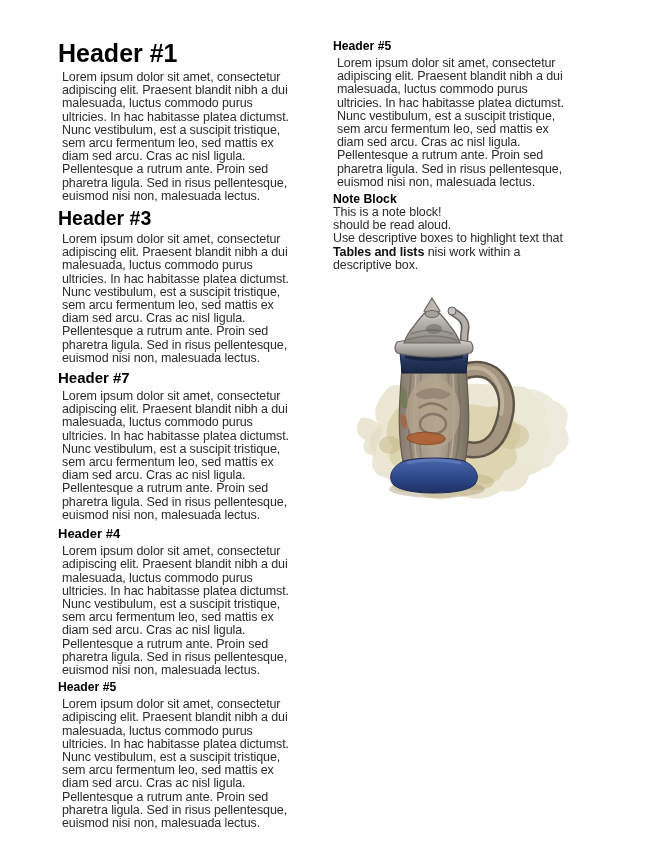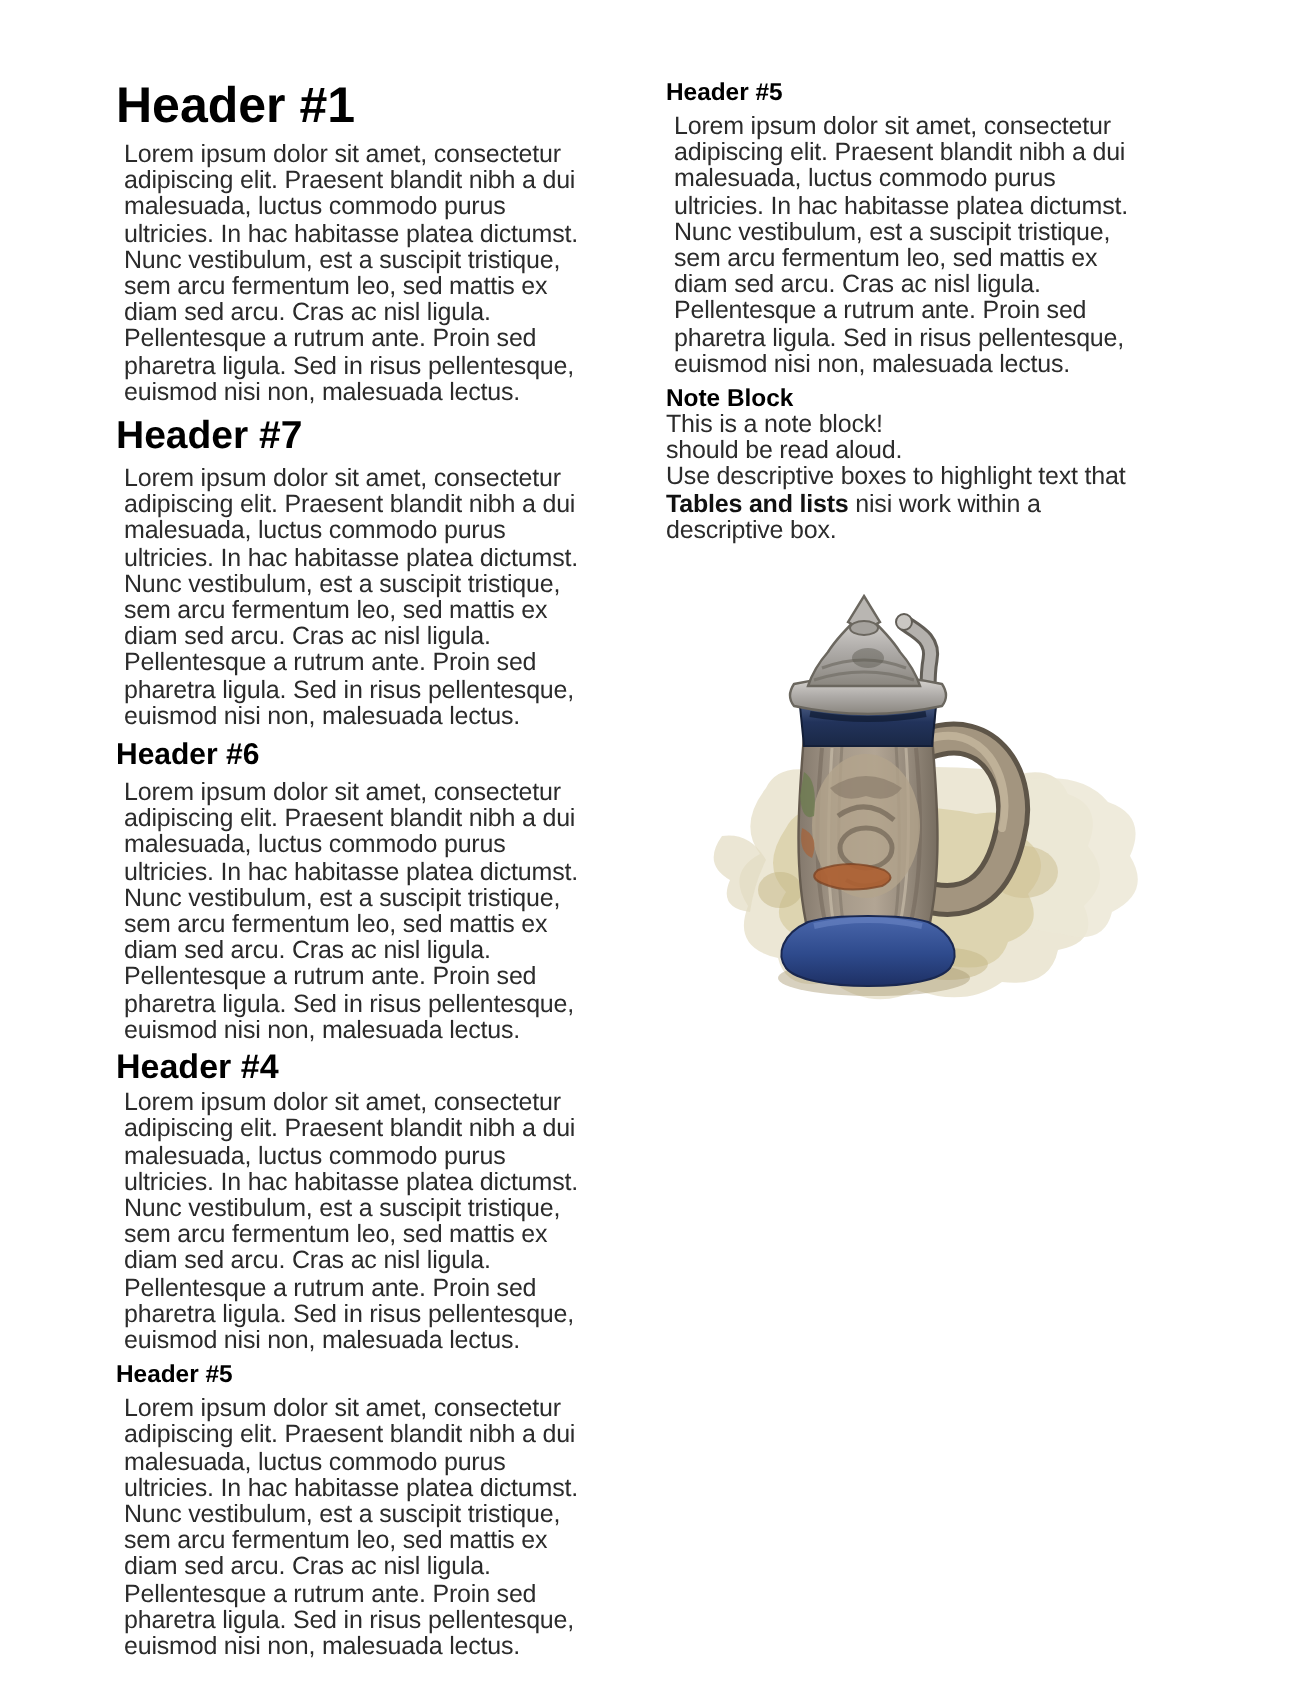--- a/index.html
+++ b/index.html
@@ -25,21 +25,21 @@
     letter-spacing: -0.1px;
     white-space: nowrap;
     color: #2b2b2b;
   }
   .body-par { margin: 4px; }
 
   .hd { font-weight: 700; color: #000; margin: 0; white-space: nowrap; }
   .h1 { font-size: 25px;   line-height: 27px; }
   .h2 { font-size: 19.5px; line-height: 22px; }
   .h3 { font-size: 15px;   line-height: 17px; }
-  .h4 { font-size: 17px; line-height: 15px; }
+  .h4 { font-size: 13px; line-height: 15px; }
   .h5 { font-size: 12.2px; line-height: 13px; }
 
   .tline strong { font-weight: 700; color: #111; margin-top: 40px; }
 
   .stein-wrap {
     position: absolute;
     left: 353px; top: 296px;
     width: 230px; height: 215px;
   }
 </style>
@@ -55,34 +55,34 @@
         <div class="tline">adipiscing elit. Praesent blandit nibh a dui</div>
         <div class="tline">malesuada, luctus commodo purus</div>
         <div class="tline">ultricies. In hac habitasse platea dictumst.</div>
         <div class="tline">Nunc vestibulum, est a suscipit tristique,</div>
         <div class="tline">sem arcu fermentum leo, sed mattis ex</div>
         <div class="tline">diam sed arcu. Cras ac nisl ligula.</div>
         <div class="tline">Pellentesque a rutrum ante. Proin sed</div>
         <div class="tline">pharetra ligula. Sed in risus pellentesque,</div>
         <div class="tline">euismod nisi non, malesuada lectus.</div>
       </div>
-      <div class="hd h2">Header #7</div>
-      <div class="body-par">
-        <div class="tline">Lorem ipsum dolor sit amet, consectetur</div>
-        <div class="tline">adipiscing elit. Praesent blandit nibh a dui</div>
-        <div class="tline">malesuada, luctus commodo purus</div>
-        <div class="tline">ultricies. In hac habitasse platea dictumst.</div>
-        <div class="tline">Nunc vestibulum, est a suscipit tristique,</div>
-        <div class="tline">sem arcu fermentum leo, sed mattis ex</div>
-        <div class="tline">diam sed arcu. Cras ac nisl ligula.</div>
-        <div class="tline">Pellentesque a rutrum ante. Proin sed</div>
-        <div class="tline">pharetra ligula. Sed in risus pellentesque,</div>
-        <div class="tline">euismod nisi non, malesuada lectus.</div>
-      </div>
-      <div class="hd h3">Header #6</div>
+      <div class="hd h2">Header #3</div>
+      <div class="body-par">
+        <div class="tline">Lorem ipsum dolor sit amet, consectetur</div>
+        <div class="tline">adipiscing elit. Praesent blandit nibh a dui</div>
+        <div class="tline">malesuada, luctus commodo purus</div>
+        <div class="tline">ultricies. In hac habitasse platea dictumst.</div>
+        <div class="tline">Nunc vestibulum, est a suscipit tristique,</div>
+        <div class="tline">sem arcu fermentum leo, sed mattis ex</div>
+        <div class="tline">diam sed arcu. Cras ac nisl ligula.</div>
+        <div class="tline">Pellentesque a rutrum ante. Proin sed</div>
+        <div class="tline">pharetra ligula. Sed in risus pellentesque,</div>
+        <div class="tline">euismod nisi non, malesuada lectus.</div>
+      </div>
+      <div class="hd h3">Header #7</div>
       <div class="body-par">
         <div class="tline">Lorem ipsum dolor sit amet, consectetur</div>
         <div class="tline">adipiscing elit. Praesent blandit nibh a dui</div>
         <div class="tline">malesuada, luctus commodo purus</div>
         <div class="tline">ultricies. In hac habitasse platea dictumst.</div>
         <div class="tline">Nunc vestibulum, est a suscipit tristique,</div>
         <div class="tline">sem arcu fermentum leo, sed mattis ex</div>
         <div class="tline">diam sed arcu. Cras ac nisl ligula.</div>
         <div class="tline">Pellentesque a rutrum ante. Proin sed</div>
         <div class="tline">pharetra ligula. Sed in risus pellentesque,</div>

